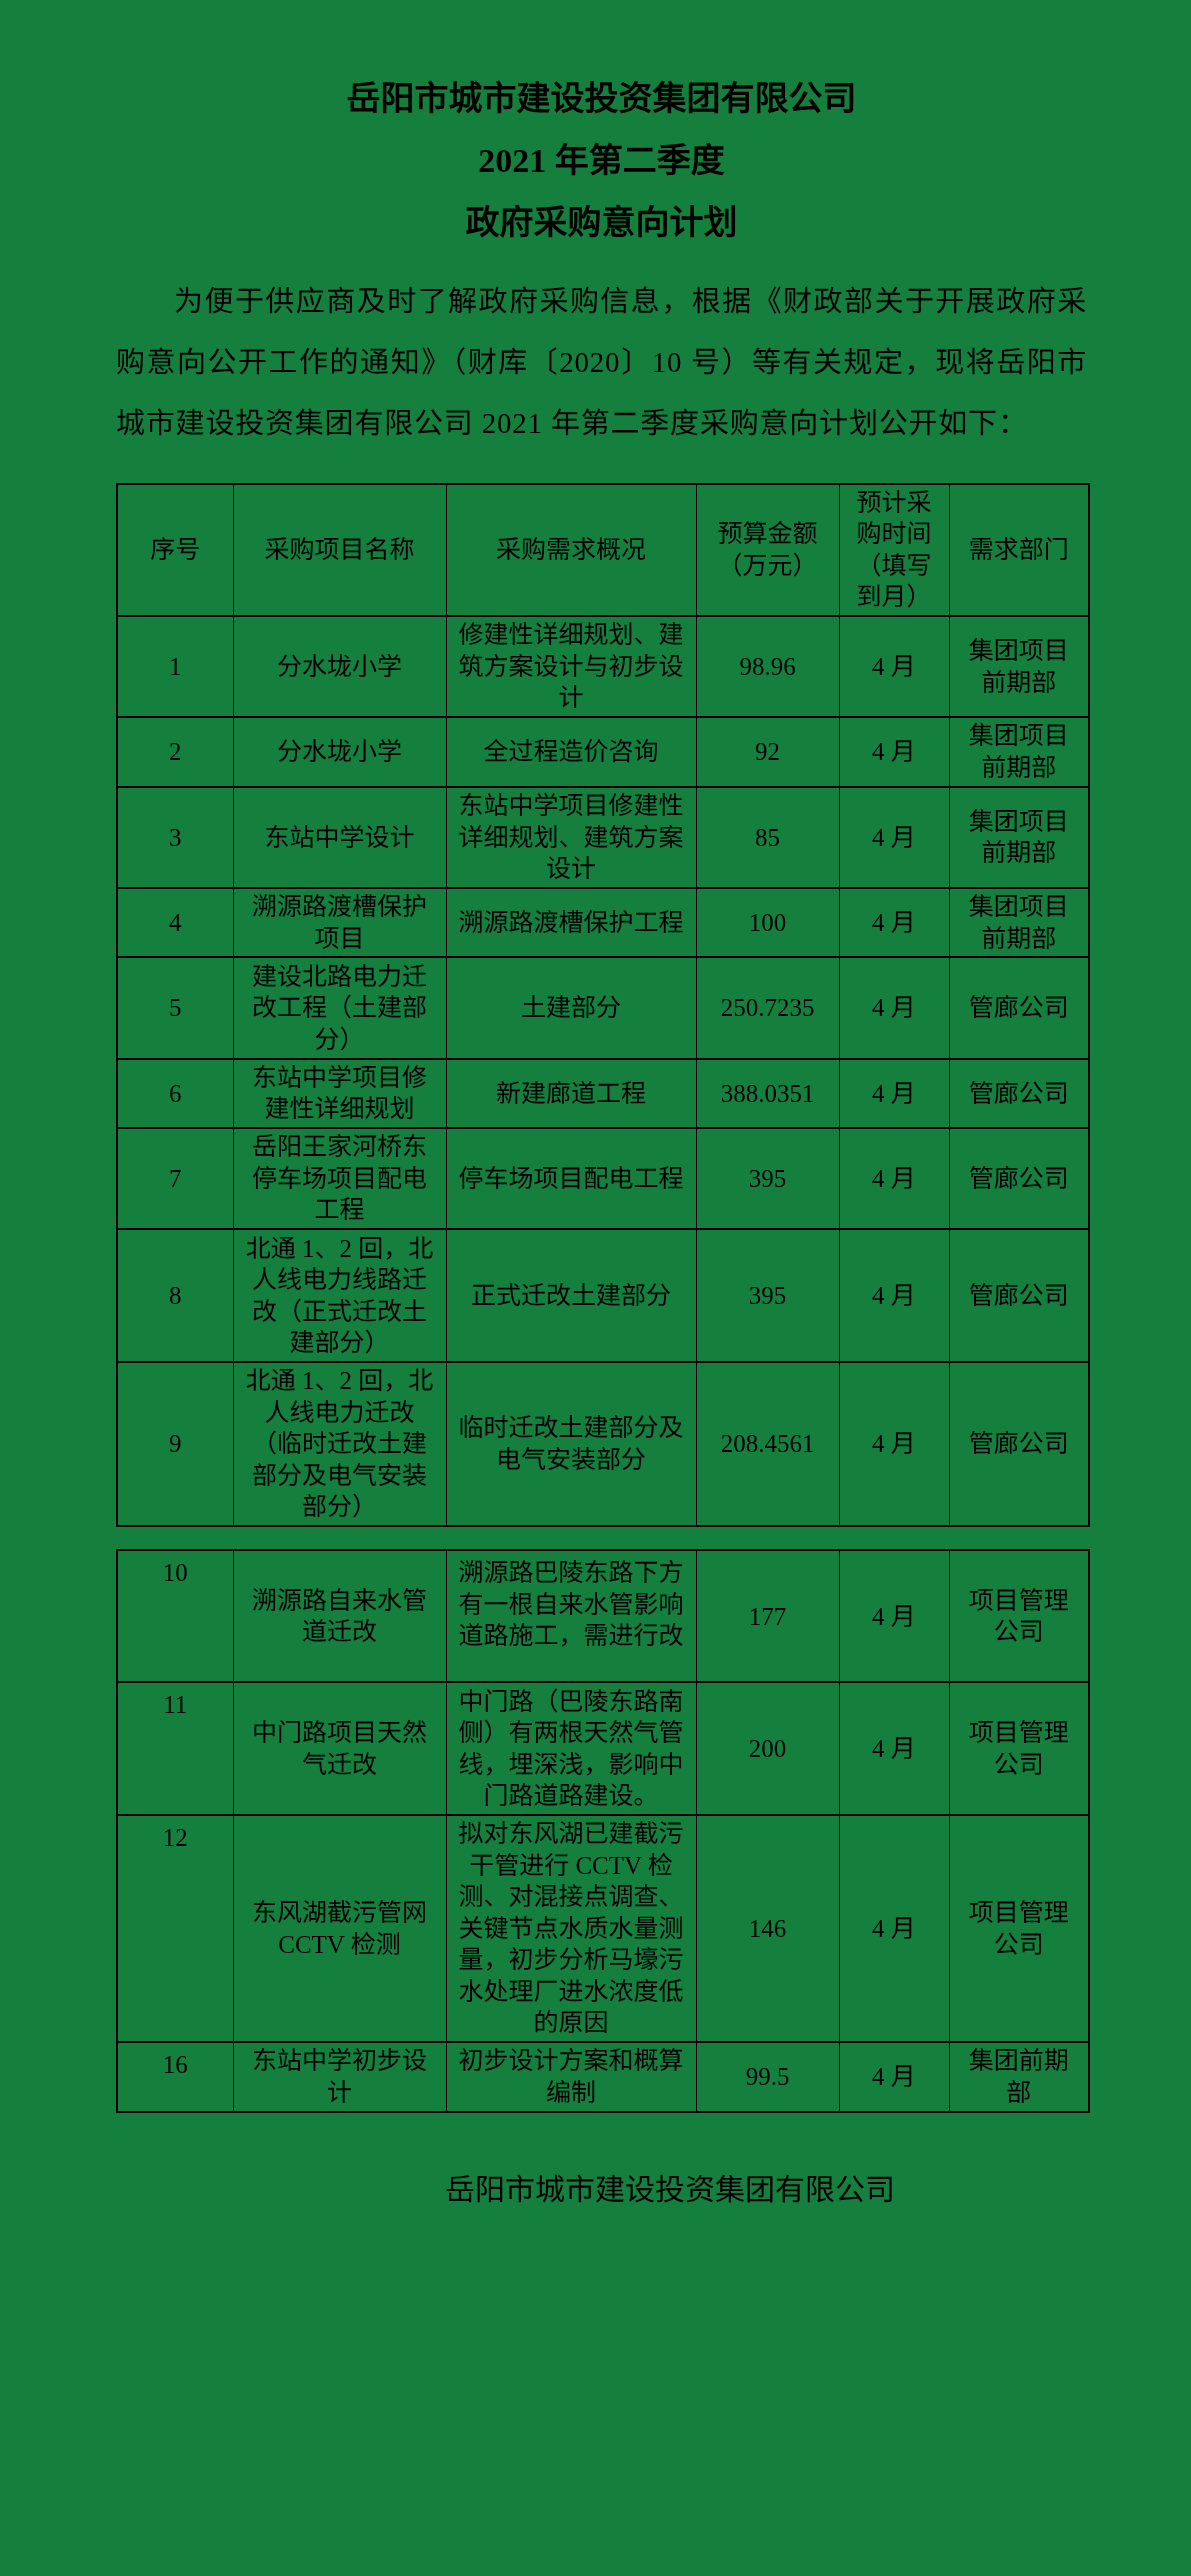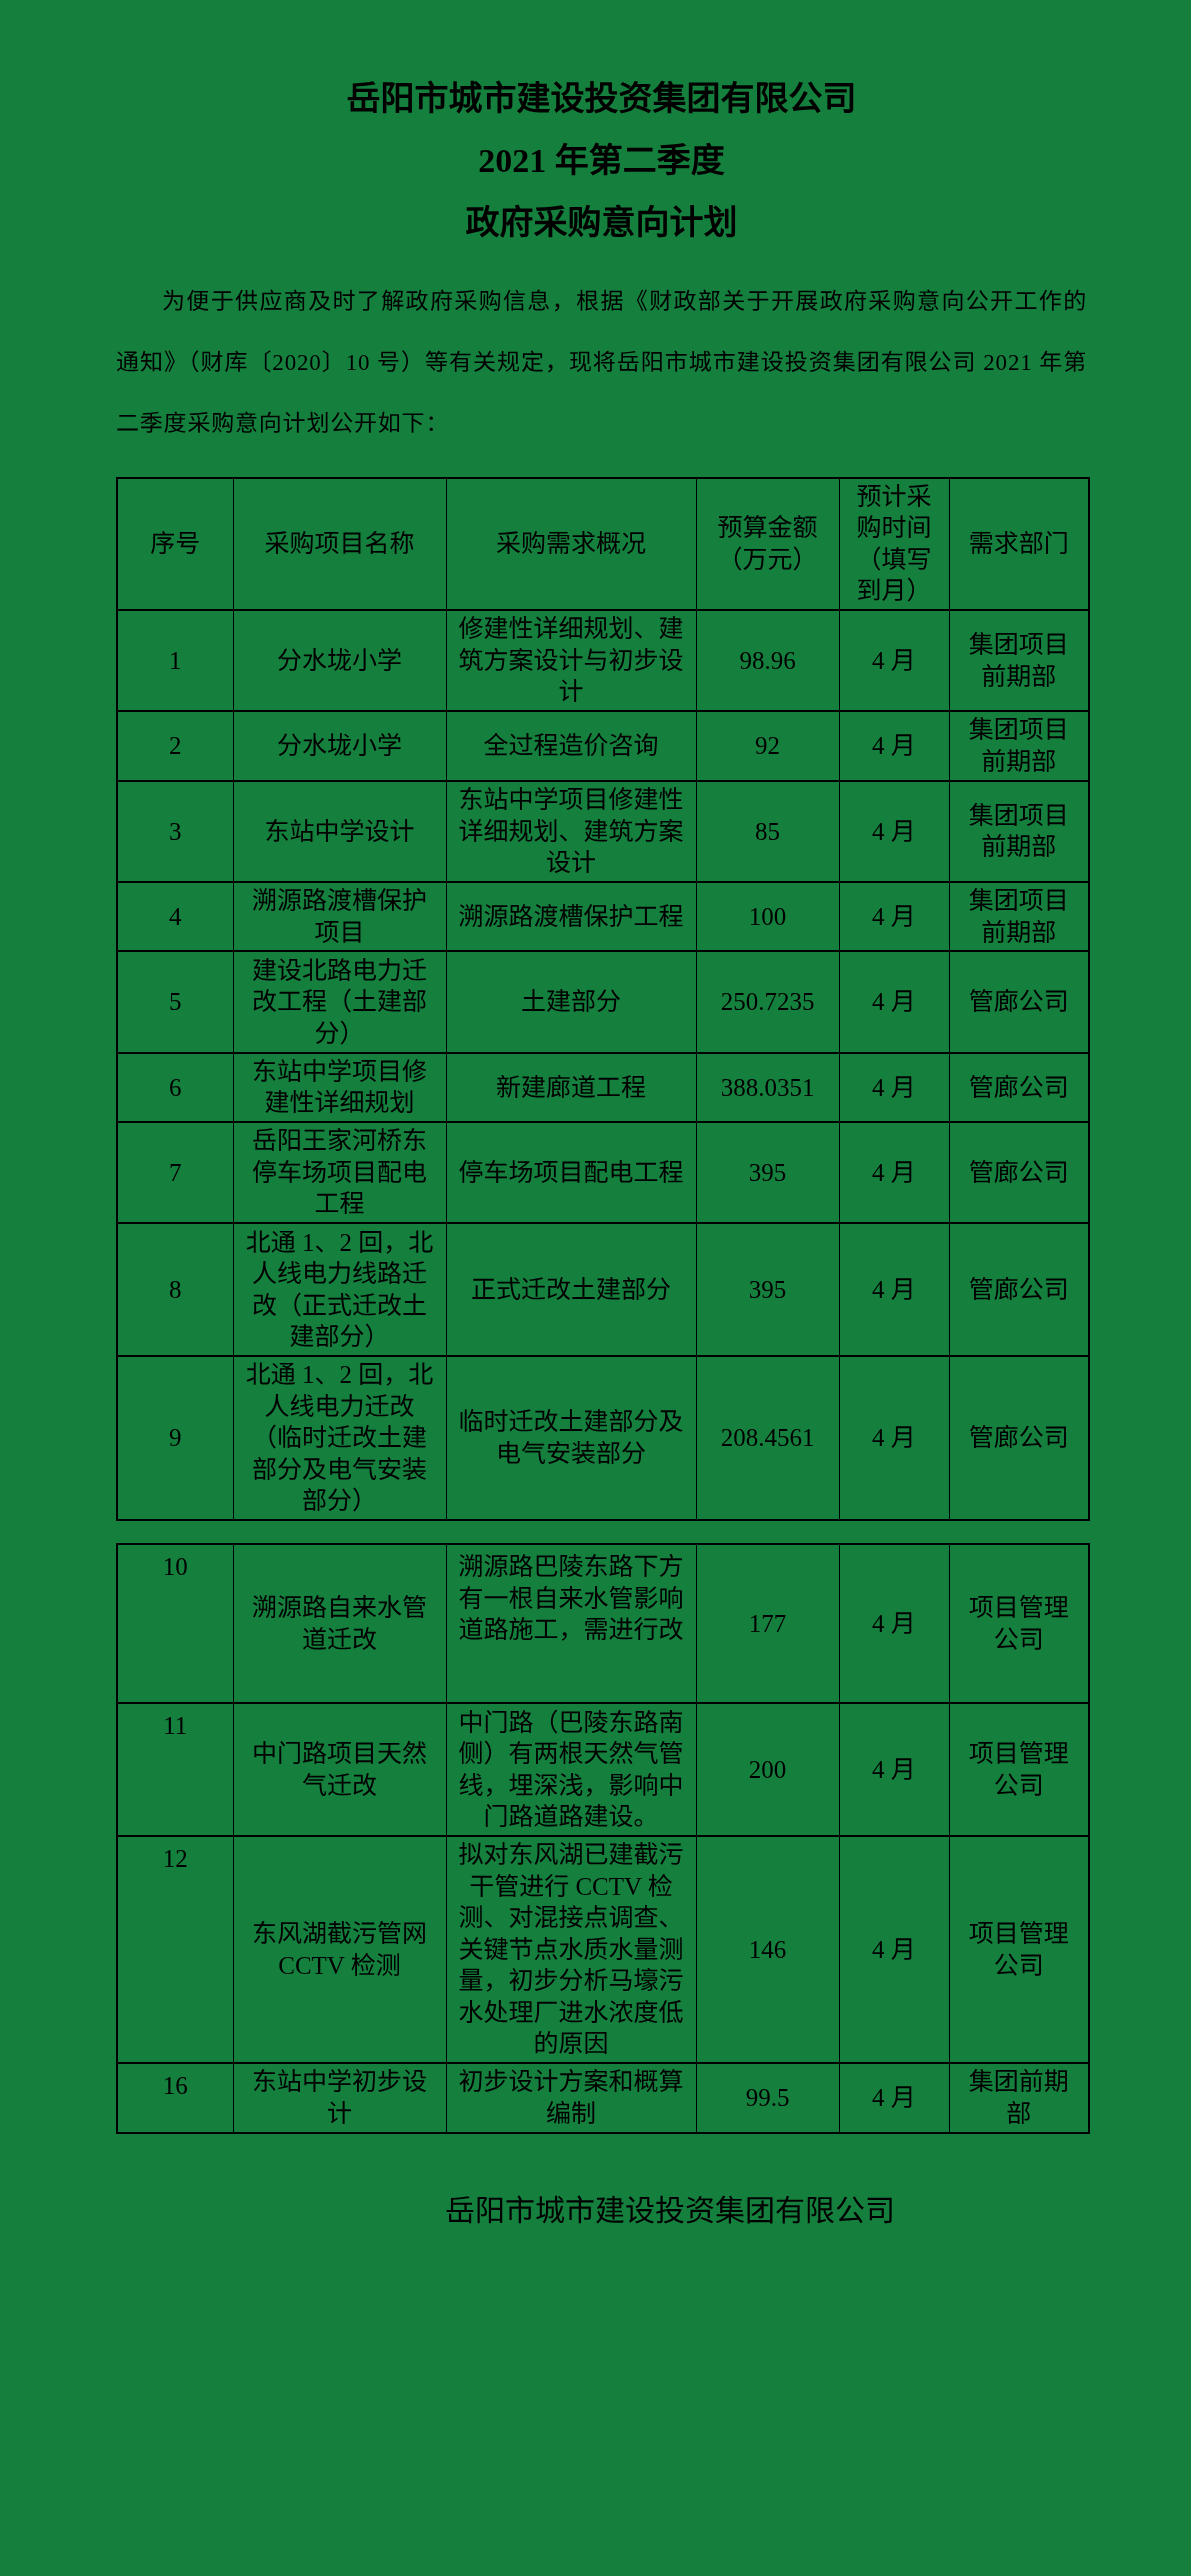--- a/index.html
+++ b/index.html
@@ -18,21 +18,21 @@
     padding: 68px 104px 0 116px; 
   }
   .doc-title div {
     text-align: center;
     font-size: 34px;
     font-weight: bold;
     line-height: 62px;
   }
   .intro, .closing {
     margin-top: 16.5px;
-    font-size: 23px;
+    font-size: 29px;
     line-height: 61px;
     text-align: justify;
     text-indent: 2em;
     letter-spacing: 0.8px;
   }
   table.proc {
     border-collapse: collapse;
     table-layout: fixed;
     width: 971px;
     margin-top: 9px;
@@ -175,21 +175,21 @@
     <table class="proc second">
       <colgroup>
         <col style="width:116px">
           <col style="width:213px">
           <col style="width:250px">
         <col style="width:143px">
           <col style="width:110px">
           <col style="width:140px">
       </colgroup>
       <tbody>
-        <tr style="height:159px">
+        <tr style="height:132px">
           <td class="va-top">10</td>
           <td>溯源路自来水管道迁改</td>
           <td class="va-top">溯源路巴陵东路下方有一根自来水管影响道路施工，需进行改</td>
           <td>177</td>
           <td>4 月</td>
           <td>项目管理公司</td>
         </tr>
         <tr style="height:129px">
           <td class="va-top">11</td>
           <td>中门路项目天然气迁改</td>

